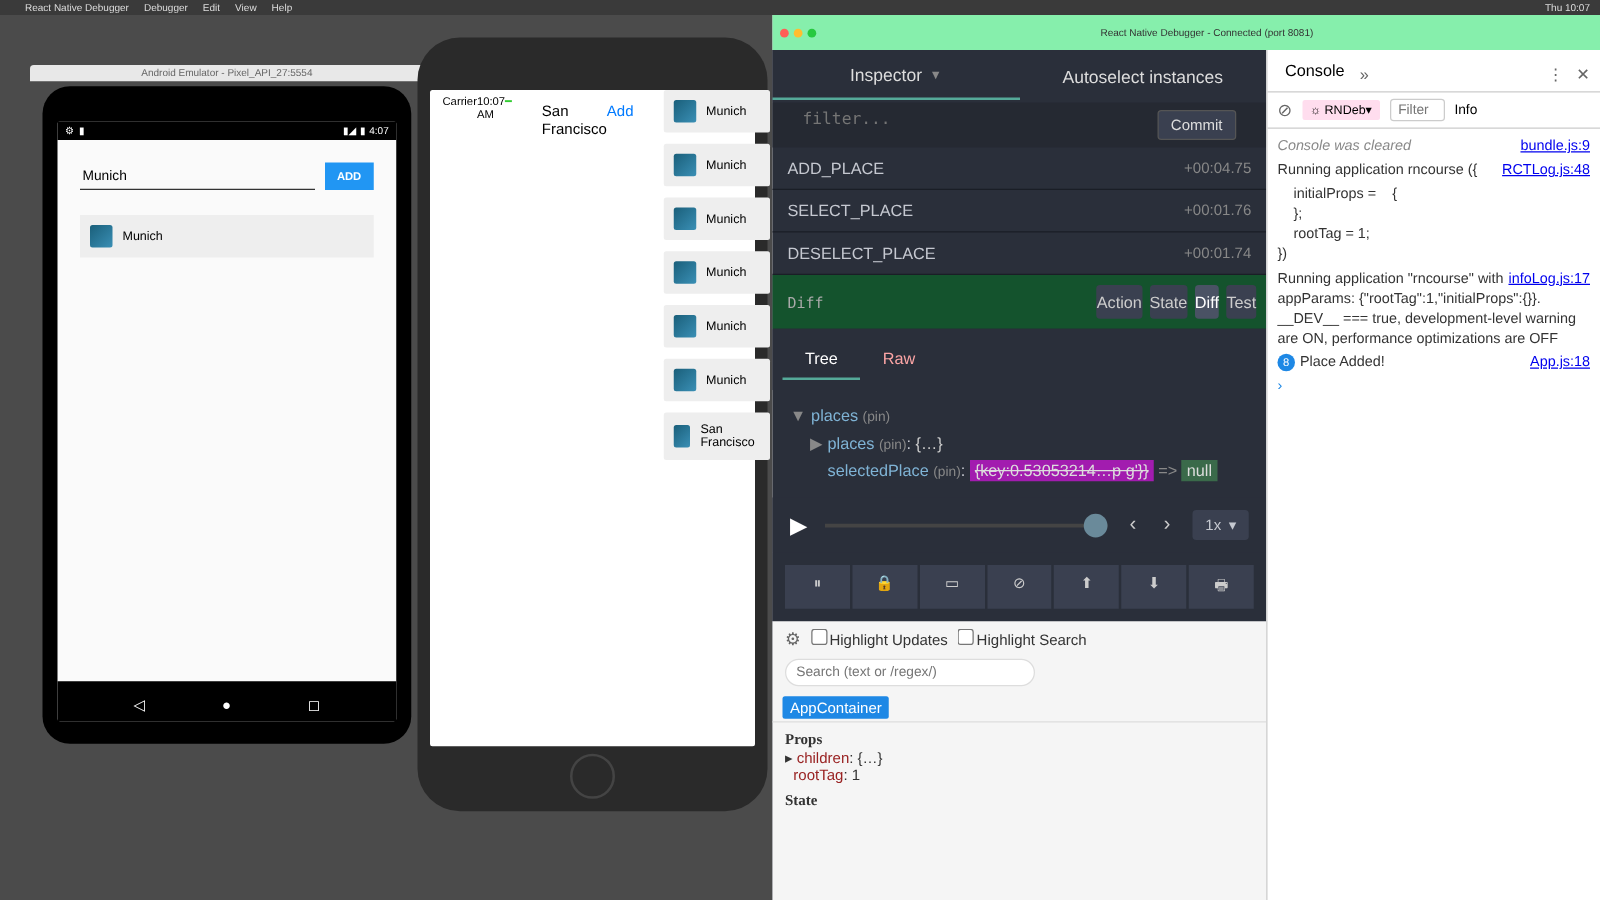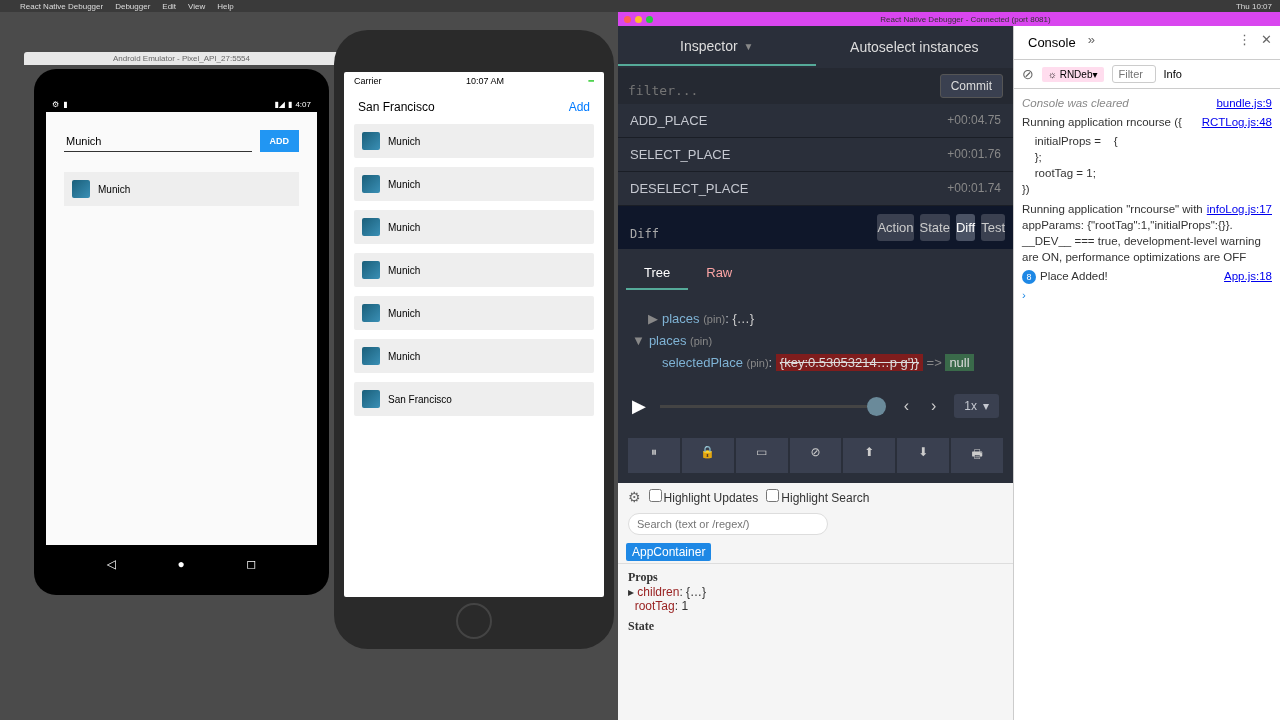--- a/index.html
+++ b/index.html
@@ -18,58 +18,58 @@
 .android-input-row{display:flex;align-items:center;gap:8px}
 .android-input{flex:1;border:none;border-bottom:1px solid #333;padding:4px 2px;font-size:11px;background:transparent}
 .android-add{background:#2196F3;color:#fff;border:none;padding:6px 10px;font-size:9px;font-weight:600}
 .android-list{margin-top:20px}
 .android-item{background:#eee;padding:8px;display:flex;align-items:center;gap:8px;font-size:10px}
 .thumb{width:18px;height:18px;background:linear-gradient(135deg,#1a5f7a,#3a8fb5);border-radius:2px}
 .android-nav{display:flex;justify-content:space-around;padding:12px 30px 6px}
 .android-nav span{color:#fff;font-size:12px}
 
 .ios-phone{position:absolute;left:334px;top:18px;width:280px;background:#2a2a2a;border-radius:34px;padding:42px 10px 52px}
-.ios-screen{background:#fff;height:525px;border-radius:2px;display:flex;flex-direction:column}
+.ios-screen{background:#fff;height:525px;border-radius:2px;display:flex;flex-direction:row}
 .ios-status{display:flex;justify-content:space-between;padding:4px 10px;font-size:9px}
 .ios-header{display:flex;justify-content:space-between;padding:10px 14px;font-size:12px}
 .ios-add{color:#007AFF}
 .ios-list{padding:0 10px;display:flex;flex-direction:column;gap:9px}
 .ios-item{background:#eee;padding:8px;display:flex;align-items:center;gap:8px;font-size:10px;border-radius:2px}
 .ios-home{position:absolute;bottom:10px;left:50%;transform:translateX(-50%);width:36px;height:36px;border:2px solid #444;border-radius:50%}
 
 .debugger{position:absolute;left:618px;top:0;width:662px;height:708px;background:#fff;display:flex;flex-direction:column}
-.dbg-titlebar{height:14px;background:#d946ef;display:flex;align-items:center;font-size:8px;padding:0 6px;gap:4px}
+.dbg-titlebar{height:14px;background:#86efac;display:flex;align-items:center;font-size:8px;padding:14px 6px;gap:4px}
 .traffic{display:flex;gap:4px}
 .traffic span{width:7px;height:7px;border-radius:50%}
 .tred{background:#ff5f56}.tyellow{background:#ffbd2e}.tgreen{background:#27c93f}
 .dbg-titlebar .title{flex:1;text-align:center;color:#333}
 .dbg-body{flex:1;display:flex}
 
 .redux{width:395px;background:#2a2f3a;color:#c5c8d0;display:flex;flex-direction:column;font-size:12px}
 .redux-tabs{display:flex;background:#2a2f3a;height:42px;align-items:center}
 .redux-tab{flex:1;text-align:center;padding:10px;color:#ddd;font-size:14px;display:flex;align-items:center;justify-content:center;gap:6px}
 .redux-tab.active{border-bottom:2px solid #5a9}
 .chev{font-size:10px;color:#888}
-.redux-filter{display:flex;padding:6px 10px;background:#252932;align-items:flex-end}
+.redux-filter{display:flex;padding:6px 24px;background:#252932;align-items:flex-start}
 .redux-filter input{flex:1;background:transparent;border:none;color:#888;font-family:monospace;font-size:13px}
 .commit-btn{background:#3a4050;color:#ddd;border:1px solid #555;padding:4px 10px;font-size:12px;border-radius:3px}
 .action-row{display:flex;justify-content:space-between;padding:9px 12px;font-family:monospace;font-size:13px;border-bottom:1px solid #1a1e26}
 .action-row .time{color:#888;font-size:12px}
-.inspector-head{display:flex;background:#0f172a;padding:8px;align-items:flex-end;gap:6px}
+.inspector-head{display:flex;background:#14532d;padding:8px;align-items:center;gap:6px}
 .inspector-head .label{font-family:monospace;color:#aaa;margin-right:auto;padding-left:4px}
 .ibtn{background:#3a4050;color:#ccc;padding:6px 0;border-radius:3px;font-size:13px;cursor:pointer}
 .ibtn.active{background:#4a5264;color:#fff}
 .subtabs{display:flex;background:#2a2f3a;padding:8px}
 .subtab{padding:8px 18px;font-size:13px;color:#fca5a5}
 .subtab.active{color:#fff;border-bottom:2px solid #5a9}
 .tree{padding:10px 14px;font-family:monospace;font-size:13px;line-height:1.7}
 .tree .key{color:#7fb3d5}
 .tree .pin{color:#888;font-size:11px}
 .tree .val{color:#ccc}
-.tree .old{background:#7f1d1d;color:#ddd;padding:1px 4px;text-decoration:line-through}
+.tree .old{background:#a21caf;color:#ddd;padding:1px 4px;text-decoration:line-through}
 .tree .new{background:#3a6a4a;color:#ddd;padding:1px 4px}
 .tree .arrow{color:#888}
 .tri{color:#888;margin-right:4px}
 .playback{display:flex;align-items:center;padding:10px 14px;gap:14px;background:#2a2f3a}
 .play-btn{color:#fff;font-size:18px}
 .slider{flex:1;height:3px;background:#444;position:relative}
 .slider::after{content:"";position:absolute;right:0;top:-8px;width:19px;height:19px;background:#6a8a9a;border-radius:50%}
 .pb-nav{color:#ccc;font-size:16px;padding:0 4px}
 .speed{background:#3a4050;padding:5px 10px;border-radius:3px;font-size:12px;display:flex;gap:6px;align-items:center}
 .toolbar-icons{display:flex;background:#2a2f3a;padding:10px;gap:2px}
@@ -80,21 +80,21 @@
 .gear{font-size:14px;color:#666}
 .rdt-search{margin:2px 10px 6px;padding:4px 8px;border:1px solid #ddd;border-radius:12px;font-size:11px;color:#999;width:200px}
 .rdt-tree{padding:2px 8px;font-size:12px}
 .rdt-node{background:#1e88e5;color:#fff;display:inline-block;padding:2px 6px;border-radius:2px}
 .rdt-props{padding:6px 10px;border-top:1px solid #ddd;font-family:monospace;font-size:12px}
 .rdt-props .h{font-weight:600;color:#333;font-family:-apple-system}
 .rdt-props .k{color:#922}
 .rdt-props .v{color:#333}
 
 .console{width:267px;background:#fff;display:flex;flex-direction:column;border-left:1px solid #ccc}
-.console-tabs{display:flex;align-items:flex-start;border-bottom:1px solid #ccc;padding:6px 8px;font-size:13px}
+.console-tabs{display:flex;align-items:flex-end;border-bottom:1px solid #ccc;padding:6px 8px;font-size:13px}
 .console-tabs .tab{padding:3px 6px}
 .console-tabs .arrows{color:#666;margin-left:6px}
 .console-tabs .right{margin-left:auto;display:flex;gap:10px;color:#666}
 .console-toolbar{display:flex;align-items:center;padding:5px 8px;border-bottom:1px solid #ccc;gap:8px;font-size:11px}
 .console-toolbar .clear{color:#666;font-size:14px}
 .ctx{background:#fde;padding:2px 6px;border-radius:2px;font-size:10px}
 .filter-input{border:1px solid #ccc;padding:2px 6px;border-radius:3px;width:44px;font-size:11px}
 .console-log{flex:1;padding:6px 8px;font-family:monospace;font-size:11.5px;line-height:1.4;color:#333;overflow:hidden}
 .console-log .link{color:#00e;text-decoration:underline;float:right}
 .console-log .gray{color:#888;font-style:italic}
@@ -240,22 +240,22 @@
           <span class="ibtn">Action</span>
           <span class="ibtn">State</span>
           <span class="ibtn active">Diff</span>
           <span class="ibtn">Test</span>
         </div>
         <div class="subtabs">
           <div class="subtab active">Tree</div>
           <div class="subtab">Raw</div>
         </div>
         <div class="tree">
+          <div><span class="tri">▼</span><span class="key">places</span> <span class="pin">(pin)</span></div>
           <div style="padding-left:16px"><span class="tri">▶</span><span class="key">places</span> <span class="pin">(pin)</span>: <span class="val">{…}</span></div>
-          <div><span class="tri">▼</span><span class="key">places</span> <span class="pin">(pin)</span></div>
           <div style="padding-left:30px"><span class="key">selectedPlace</span> <span class="pin">(pin)</span>: <span class="old">{key:0.53053214…p g'}}</span> <span class="arrow">=&gt;</span> <span class="new">null</span></div>
         </div>
         <div class="playback">
           <span class="play-btn">▶</span>
           <div class="slider"></div>
           <span class="pb-nav">‹</span>
           <span class="pb-nav">›</span>
           <div class="speed">
               <span>1x</span>
               <span>▾</span>

